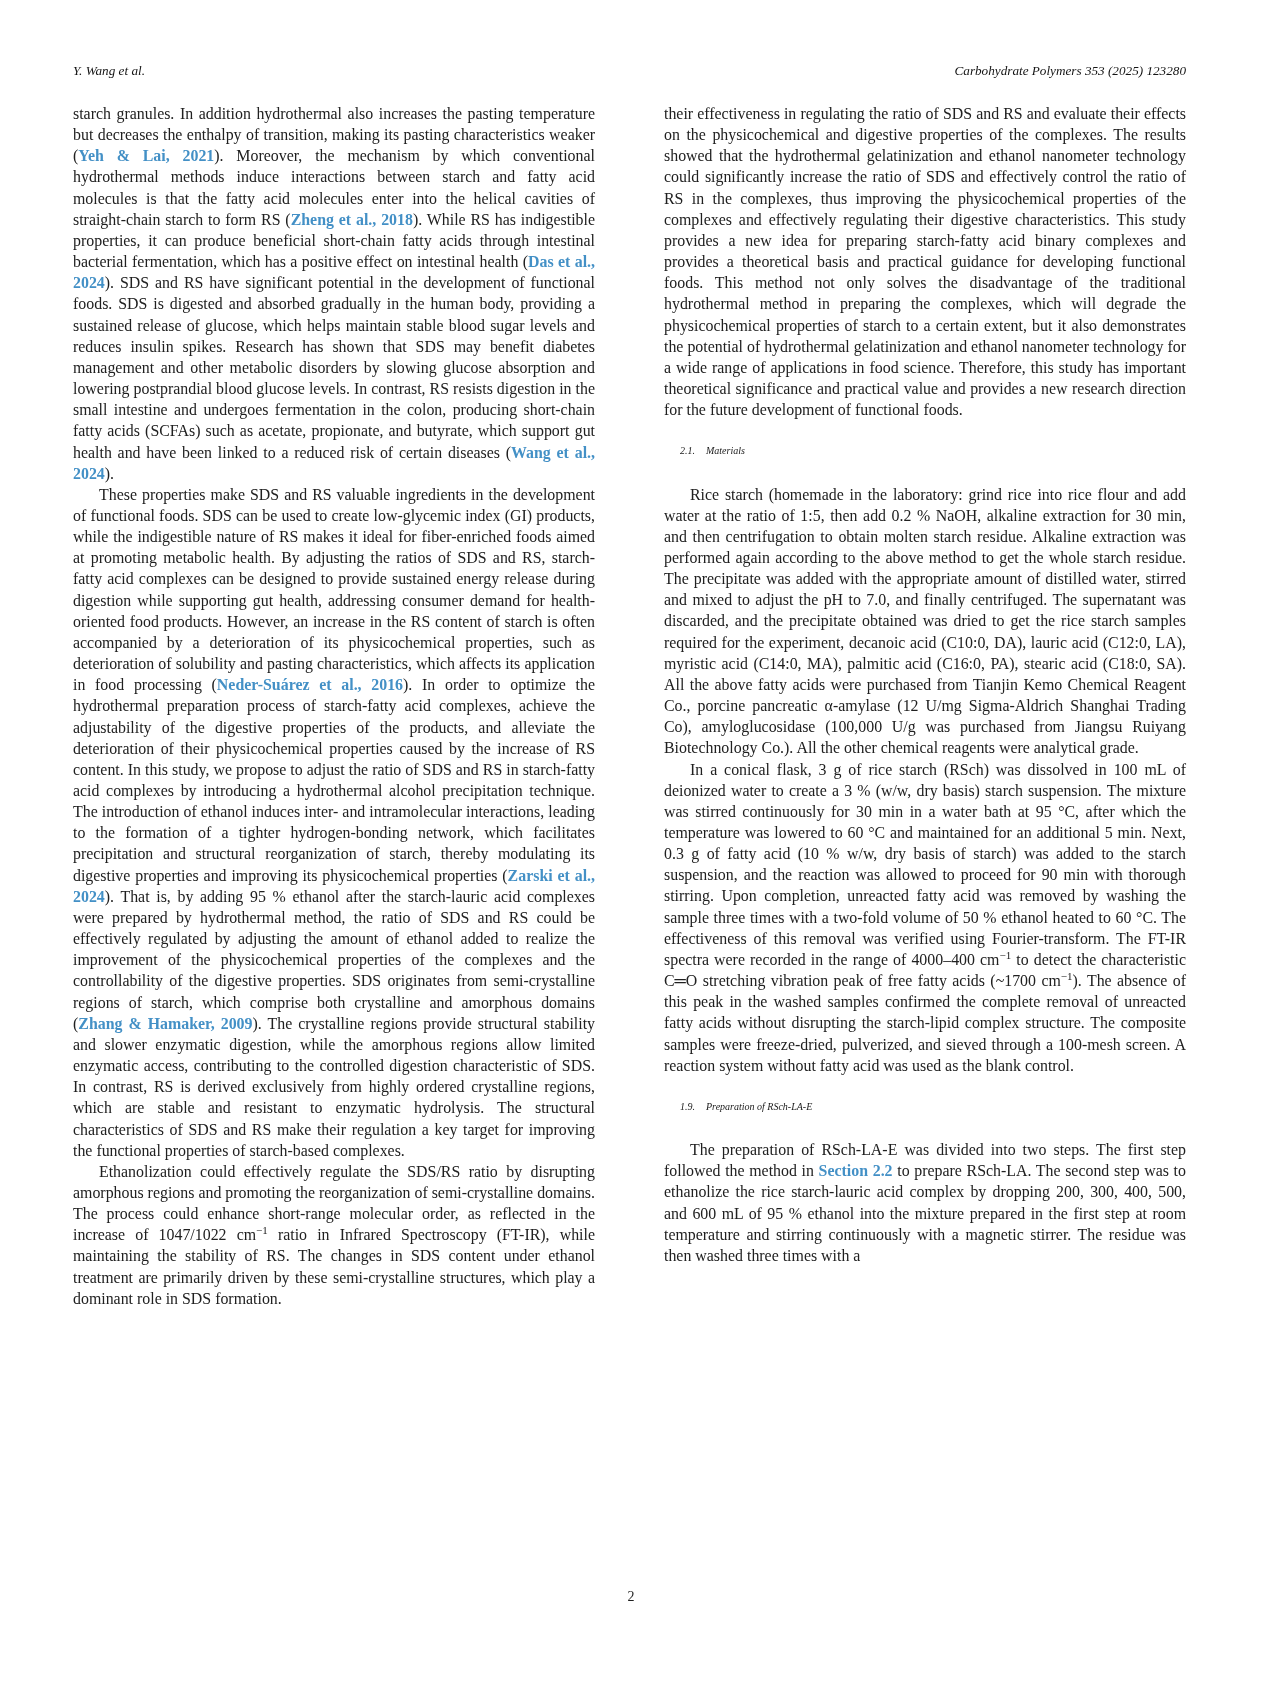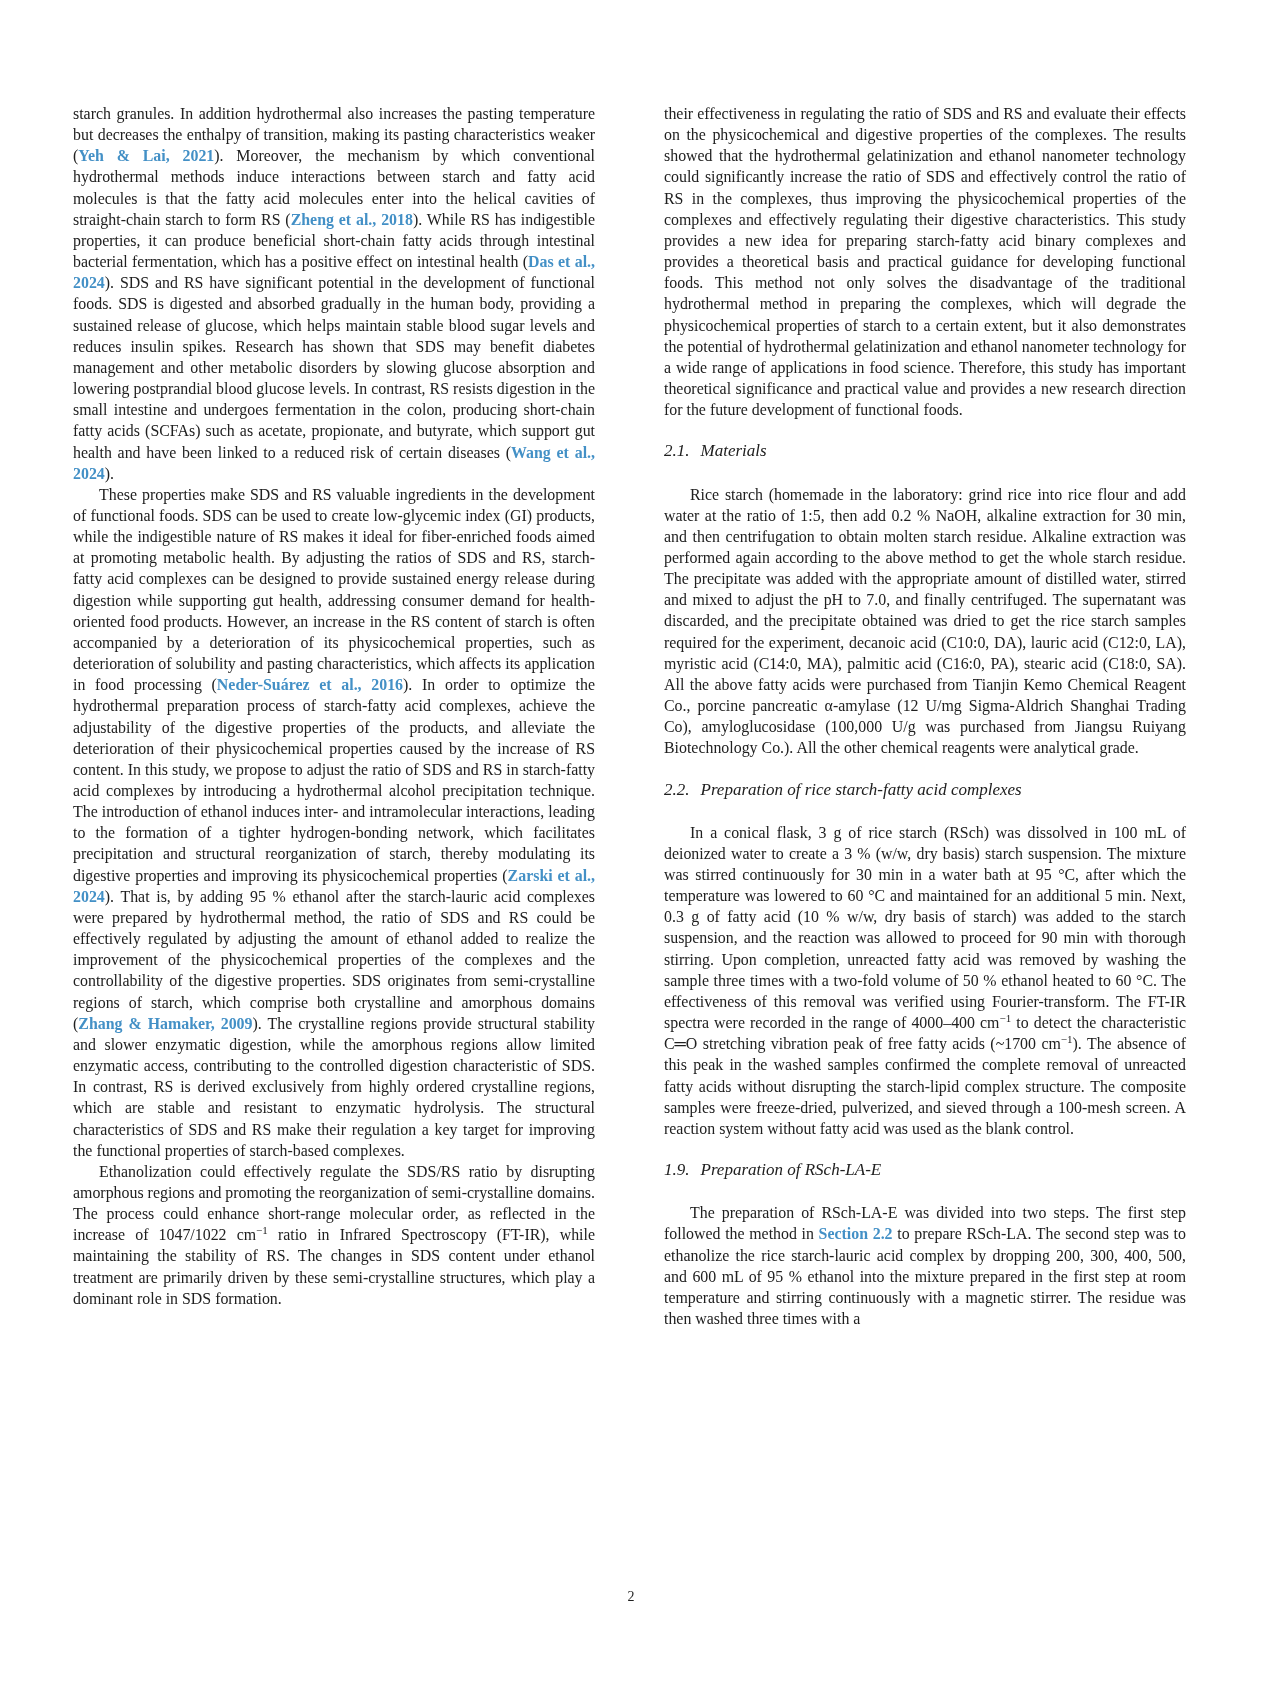--- a/index.html
+++ b/index.html
@@ -38,23 +38,23 @@
   .col-right { left: 664px; }
   p.para { margin: 0; padding: 0; }
   p.para.indent { text-indent: 26px; }
   .h-section {
     margin: 26px 0 12px 0;
     font-weight: 700;
     font-size: 16.2px;
     text-align: left;
   }
   .h-sub {
-    margin: 20px 0 22px 0;
+    margin: 20px 0 22px 16px;
     font-style: italic;
-    font-size: 17px;
+    font-size: 10px;
     text-align: left;
   }
   .h-section .num, .h-sub .num { margin-right: 11px; }
   .cite {
     text-decoration: none;
     cursor: pointer;
     font-weight: bold;
   }
   sup.sp {
     font-size: 11px;
@@ -69,31 +69,34 @@
     text-align: center;
     font-size: 14px;
     color: #1f1f1f;
   }
 </style>
 </head>
 <body>
 
 <div class="page">
 
+  <div class="running-header">
+    <span>Y. Wang et al.</span>
+    <span>Carbohydrate Polymers 353 (2025) 123280</span>
+  </div>
 
   <div class="col col-left">
       <p class="para"><span>starch granules. In addition hydrothermal also increases the pasting temperature but decreases the enthalpy of transition, making its pasting characteristics weaker (</span><a class="cite" style="color: rgb(67, 144, 198);">Yeh &amp; Lai, 2021</a><span>). Moreover, the mechanism by which conventional hydrothermal methods induce interactions between starch and fatty acid molecules is that the fatty acid molecules enter into the helical cavities of straight-chain starch to form RS (</span><a class="cite" style="color: rgb(67, 144, 198);">Zheng et al., 2018</a><span>). While RS has indigestible properties, it can produce beneficial short-chain fatty acids through intestinal bacterial fermentation, which has a positive effect on intestinal health (</span><a class="cite" style="color: rgb(67, 144, 198);">Das et al., 2024</a><span>). SDS and RS have significant potential in the development of functional foods. SDS is digested and absorbed gradually in the human body, providing a sustained release of glucose, which helps maintain stable blood sugar levels and reduces insulin spikes. Research has shown that SDS may benefit diabetes management and other metabolic disorders by slowing glucose absorption and lowering postprandial blood glucose levels. In contrast, RS resists digestion in the small intestine and undergoes fermentation in the colon, producing short-chain fatty acids (SCFAs) such as acetate, propionate, and butyrate, which support gut health and have been linked to a reduced risk of certain diseases (</span><a class="cite" style="color: rgb(67, 144, 198);">Wang et al., 2024</a><span>).</span></p>
       <p class="para indent"><span>These properties make SDS and RS valuable ingredients in the development of functional foods. SDS can be used to create low-glycemic index (GI) products, while the indigestible nature of RS makes it ideal for fiber-enriched foods aimed at promoting metabolic health. By adjusting the ratios of SDS and RS, starch-fatty acid complexes can be designed to provide sustained energy release during digestion while supporting gut health, addressing consumer demand for health-oriented food products. However, an increase in the RS content of starch is often accompanied by a deterioration of its physicochemical properties, such as deterioration of solubility and pasting characteristics, which affects its application in food processing (</span><a class="cite" style="color: rgb(67, 144, 198);">Neder-Suárez et al., 2016</a><span>). In order to optimize the hydrothermal preparation process of starch-fatty acid complexes, achieve the adjustability of the digestive properties of the products, and alleviate the deterioration of their physicochemical properties caused by the increase of RS content. In this study, we propose to adjust the ratio of SDS and RS in starch-fatty acid complexes by introducing a hydrothermal alcohol precipitation technique. The introduction of ethanol induces inter- and intramolecular interactions, leading to the formation of a tighter hydrogen-bonding network, which facilitates precipitation and structural reorganization of starch, thereby modulating its digestive properties and improving its physicochemical properties (</span><a class="cite" style="color: rgb(67, 144, 198);">Zarski et al., 2024</a><span>). That is, by adding 95 % ethanol after the starch-lauric acid complexes were prepared by hydrothermal method, the ratio of SDS and RS could be effectively regulated by adjusting the amount of ethanol added to realize the improvement of the physicochemical properties of the complexes and the controllability of the digestive properties. SDS originates from semi-crystalline regions of starch, which comprise both crystalline and amorphous domains (</span><a class="cite" style="color: rgb(67, 144, 198);">Zhang &amp; Hamaker, 2009</a><span>). The crystalline regions provide structural stability and slower enzymatic digestion, while the amorphous regions allow limited enzymatic access, contributing to the controlled digestion characteristic of SDS. In contrast, RS is derived exclusively from highly ordered crystalline regions, which are stable and resistant to enzymatic hydrolysis. The structural characteristics of SDS and RS make their regulation a key target for improving the functional properties of starch-based complexes.</span></p>
       <p class="para indent"><span>Ethanolization could effectively regulate the SDS/RS ratio by disrupting amorphous regions and promoting the reorganization of semi-crystalline domains. The process could enhance short-range molecular order, as reflected in the increase of 1047/1022 cm</span><sup class="sp">−1</sup><span> ratio in Infrared Spectroscopy (FT-IR), while maintaining the stability of RS. The changes in SDS content under ethanol treatment are primarily driven by these semi-crystalline structures, which play a dominant role in SDS formation.</span></p>
     </div>
   <div class="col col-right">
       <p class="para"><span>their effectiveness in regulating the ratio of SDS and RS and evaluate their effects on the physicochemical and digestive properties of the complexes. The results showed that the hydrothermal gelatinization and ethanol nanometer technology could significantly increase the ratio of SDS and effectively control the ratio of RS in the complexes, thus improving the physicochemical properties of the complexes and effectively regulating their digestive characteristics. This study provides a new idea for preparing starch-fatty acid binary complexes and provides a theoretical basis and practical guidance for developing functional foods. This method not only solves the disadvantage of the traditional hydrothermal method in preparing the complexes, which will degrade the physicochemical properties of starch to a certain extent, but it also demonstrates the potential of hydrothermal gelatinization and ethanol nanometer technology for a wide range of applications in food science. Therefore, this study has important theoretical significance and practical value and provides a new research direction for the future development of functional foods.</span></p>
       <div class="h-sub"><span class="num">2.1.</span><span>Materials</span></div>
       <p class="para indent"><span>Rice starch (homemade in the laboratory: grind rice into rice flour and add water at the ratio of 1:5, then add 0.2 % NaOH, alkaline extraction for 30 min, and then centrifugation to obtain molten starch residue. Alkaline extraction was performed again according to the above method to get the whole starch residue. The precipitate was added with the appropriate amount of distilled water, stirred and mixed to adjust the pH to 7.0, and finally centrifuged. The supernatant was discarded, and the precipitate obtained was dried to get the rice starch samples required for the experiment, decanoic acid (C10:0, DA), lauric acid (C12:0, LA), myristic acid (C14:0, MA), palmitic acid (C16:0, PA), stearic acid (C18:0, SA). All the above fatty acids were purchased from Tianjin Kemo Chemical Reagent Co., porcine pancreatic α-amylase (12 U/mg Sigma-Aldrich Shanghai Trading Co), amyloglucosidase (100,000 U/g was purchased from Jiangsu Ruiyang Biotechnology Co.). All the other chemical reagents were analytical grade.</span></p>
-      <div class="h-sub"><span class="num">2.2.</span><span>Preparation of rice starch-fatty acid complexes</span></div>
       <p class="para indent"><span>In a conical flask, 3 g of rice starch (RSch) was dissolved in 100 mL of deionized water to create a 3 % (w/w, dry basis) starch suspension. The mixture was stirred continuously for 30 min in a water bath at 95 °C, after which the temperature was lowered to 60 °C and maintained for an additional 5 min. Next, 0.3 g of fatty acid (10 % w/w, dry basis of starch) was added to the starch suspension, and the reaction was allowed to proceed for 90 min with thorough stirring. Upon completion, unreacted fatty acid was removed by washing the sample three times with a two-fold volume of 50 % ethanol heated to 60 °C. The effectiveness of this removal was verified using Fourier-transform. The FT-IR spectra were recorded in the range of 4000–400 cm</span><sup class="sp">−1</sup><span> to detect the characteristic C═O stretching vibration peak of free fatty acids (~1700 cm</span><sup class="sp">−1</sup><span>). The absence of this peak in the washed samples confirmed the complete removal of unreacted fatty acids without disrupting the starch-lipid complex structure. The composite samples were freeze-dried, pulverized, and sieved through a 100-mesh screen. A reaction system without fatty acid was used as the blank control.</span></p>
       <div class="h-sub"><span class="num">1.9.</span><span>Preparation of RSch-LA-E</span></div>
       <p class="para indent"><span>The preparation of RSch-LA-E was divided into two steps. The first step followed the method in </span><a class="cite" style="color: rgb(67, 144, 198);">Section 2.2</a><span> to prepare RSch-LA. The second step was to ethanolize the rice starch-lauric acid complex by dropping 200, 300, 400, 500, and 600 mL of 95 % ethanol into the mixture prepared in the first step at room temperature and stirring continuously with a magnetic stirrer. The residue was then washed three times with a</span></p>
     </div>
 
   <div class="page-footer">
     <span>2</span>
   </div>
 
 </div>

